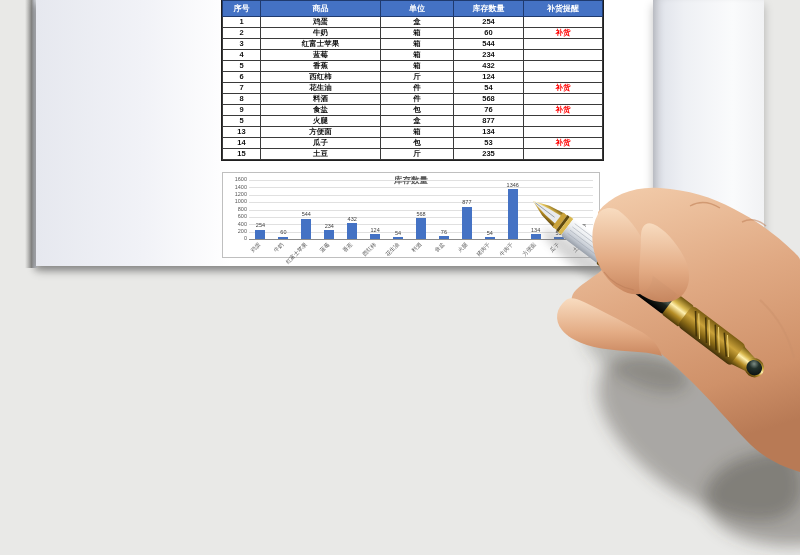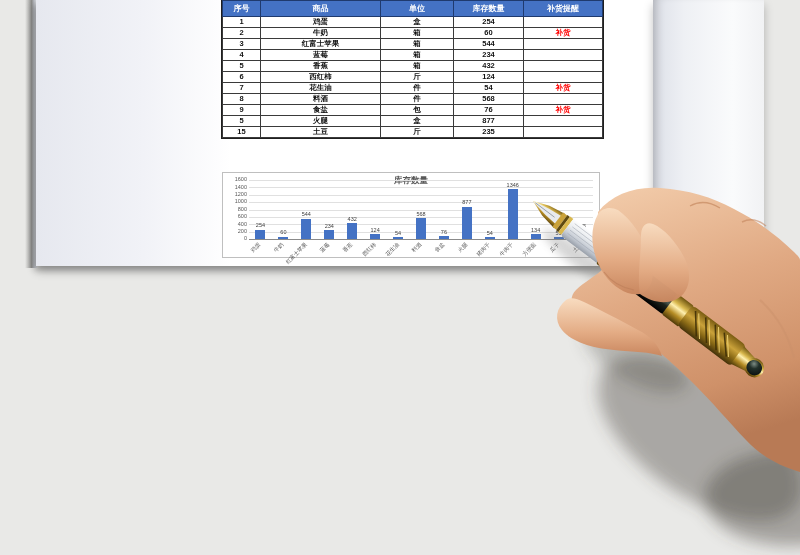--- a/index.html
+++ b/index.html
@@ -161,20 +161,34 @@
         <td>包</td>
         <td>76</td>
         <td class="alert">补货</td>
       </tr>
       <tr>
         <td>5</td>
         <td>火腿</td>
         <td>盒</td>
         <td>877</td>
         <td></td>
+      </tr>
+      <tr>
+        <td>13</td>
+        <td>方便面</td>
+        <td>箱</td>
+        <td>134</td>
+        <td></td>
+      </tr>
+      <tr>
+        <td>14</td>
+        <td>瓜子</td>
+        <td>包</td>
+        <td>53</td>
+        <td class="alert">补货</td>
       </tr>
       <tr>
         <td>15</td>
         <td>土豆</td>
         <td>斤</td>
         <td>235</td>
         <td></td>
       </tr>
     </tbody>
 </table>

